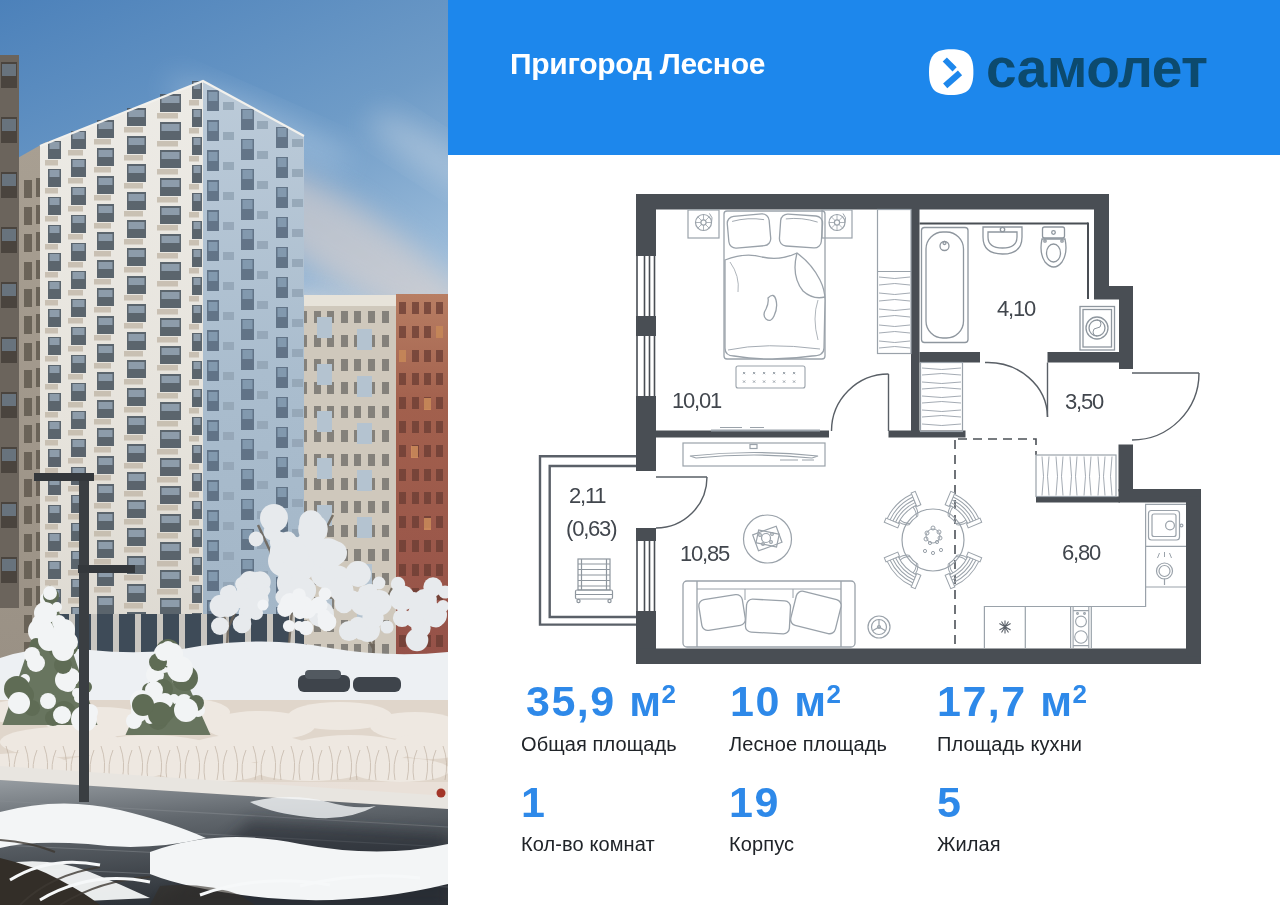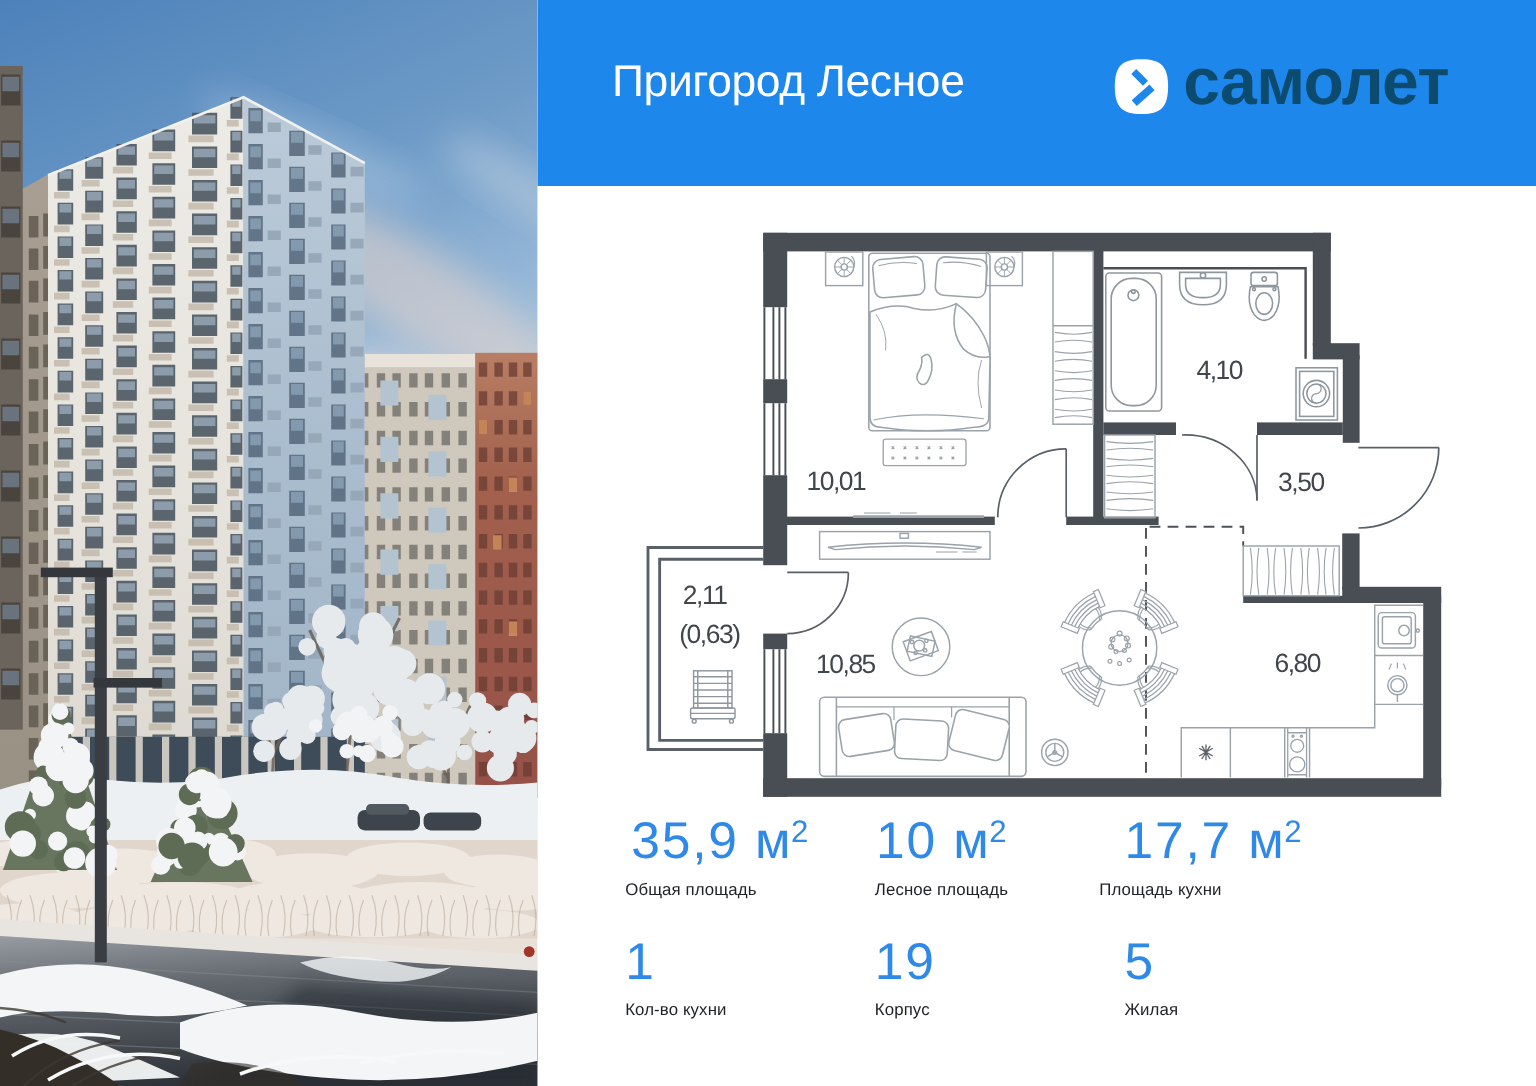--- a/index.html
+++ b/index.html
@@ -1,20 +1,20 @@
 <!DOCTYPE html>
 <html><head>
 <meta charset="utf-8">
 <style>
 html,body{margin:0;padding:0;width:1280px;height:905px;background:#fff;overflow:hidden}
 body{font-family:"Liberation Sans",sans-serif;position:relative}
 .abs{position:absolute}
-.num{color:#2e89e9;font-weight:normal;font-size:43px;letter-spacing:1.5px;line-height:1}
+.num{color:#2e89e9;font-weight:bold;font-size:43px;letter-spacing:1.5px;line-height:1}
 .num sup{font-size:26px;letter-spacing:0;position:relative;top:-13px;left:-1px;vertical-align:baseline;line-height:0}
-.lbl{color:#202429;font-size:14px;letter-spacing:0.1px;line-height:1}
+.lbl{color:#202429;font-size:20px;letter-spacing:0.1px;line-height:1}
 </style>
 </head>
 <body>
 
 <svg class="abs" style="left:0;top:0" width="448" height="905" viewBox="0 0 448 905">
 <defs>
 <linearGradient id="sky" x1="0" y1="0" x2="0.22" y2="1">
         <stop offset="0" stop-color="#4c81ba"></stop>
         <stop offset="0.28" stop-color="#6e9bc7"></stop>
         <stop offset="0.48" stop-color="#9cbcda"></stop>
@@ -411,21 +411,21 @@
 <g stroke="#3d3832" stroke-width="2" fill="none" opacity="0.8">
 <path d="M 20,905 q 30,-30 80,-38 M 60,905 q 40,-25 90,-28 M 0,840 q 30,2 55,12"></path>
 </g>
 <g stroke="#f6f8f9" stroke-width="3" fill="none">
 <path d="M 10,880 q 40,-25 90,-15 M 40,900 q 50,-30 110,-18 M 200,895 q 60,-22 130,-10 M 300,886 q 60,-15 120,-8"></path>
 </g>
 </svg>
 
 <div class="abs" style="left:448px;top:0;width:832px;height:155px;background:#1d87ec"></div>
 
-<div class="abs" style="left:510px;top:47px;color:#fff;font-size:37px;font-weight:normal;letter-spacing:-0.3px">Пригород Лесное</div>
+<div class="abs" style="left:510px;top:47px;color:#fff;font-size:30px;font-weight:bold;letter-spacing:-0.3px">Пригород Лесное</div>
 
 <svg class="abs" style="left:925px;top:40px" width="300" height="60" viewBox="925 40 300 60">
 
 <path d="M 929,72 C 929,55 935,49.3 951.2,49.3 C 967.4,49.3 973.4,55 973.4,72 C 973.4,89 967.4,95 951.2,95 C 935,95 929,89 929,72 Z" fill="#fff"></path>
 
 <g stroke="#1d87ec" fill="none">
 <path d="M 944.8,59.5 L 954.6,69.3" stroke-width="5.9"></path>
 <path d="M 960.0,72.8 L 945.2,85.9" stroke-width="6.3"></path>
 </g>
 </svg>
@@ -751,22 +751,22 @@
 </g>
 </svg>
 
 <div class="abs num" style="left:526px;top:680px">35,9 м<sup>2</sup></div>
 <div class="abs lbl" style="left:521px;top:734px">Общая площадь</div>
 
 <div class="abs num" style="left:730px;top:680px">10 м<sup>2</sup></div>
 <div class="abs lbl" style="left:729px;top:734px">Лесное площадь</div>
 
 <div class="abs num" style="left:937px;top:680px">17,7 м<sup>2</sup></div>
-<div class="abs lbl" style="left:916px;top:734px">Площадь кухни</div>
+<div class="abs lbl" style="left:937px;top:734px">Площадь кухни</div>
 
 <div class="abs num" style="left:521px;top:781px">1</div>
-<div class="abs lbl" style="left:521px;top:834px">Кол-во кухни</div>
+<div class="abs lbl" style="left:521px;top:834px">Кол-во комнат</div>
 
 <div class="abs num" style="left:729px;top:781px">19</div>
 <div class="abs lbl" style="left:729px;top:834px">Корпус</div>
 
 <div class="abs num" style="left:937px;top:781px">5</div>
 <div class="abs lbl" style="left:937px;top:834px">Жилая</div>
 
 </body></html>

